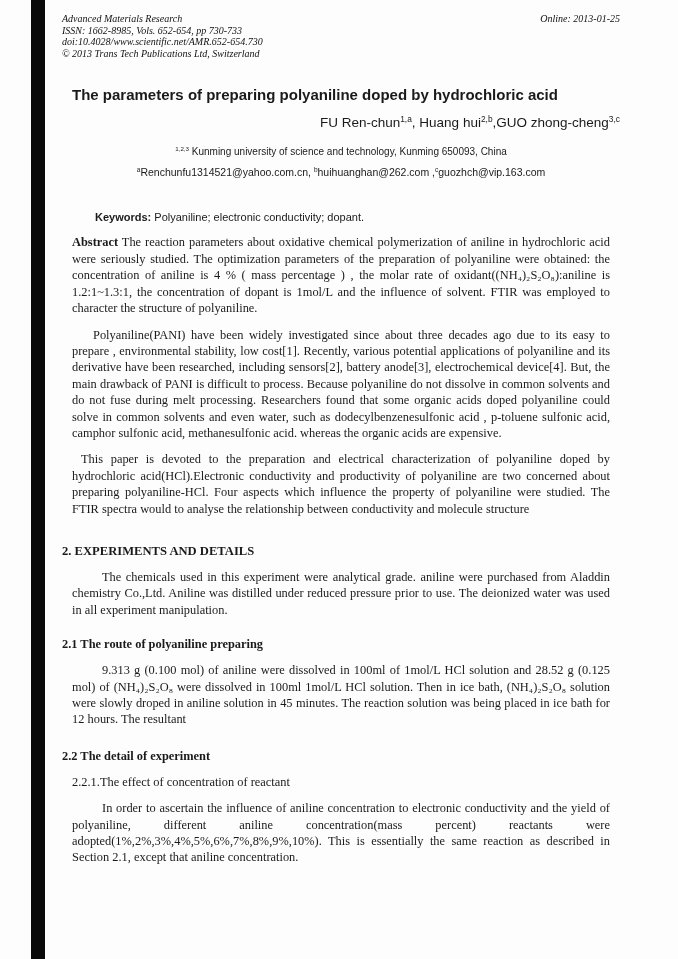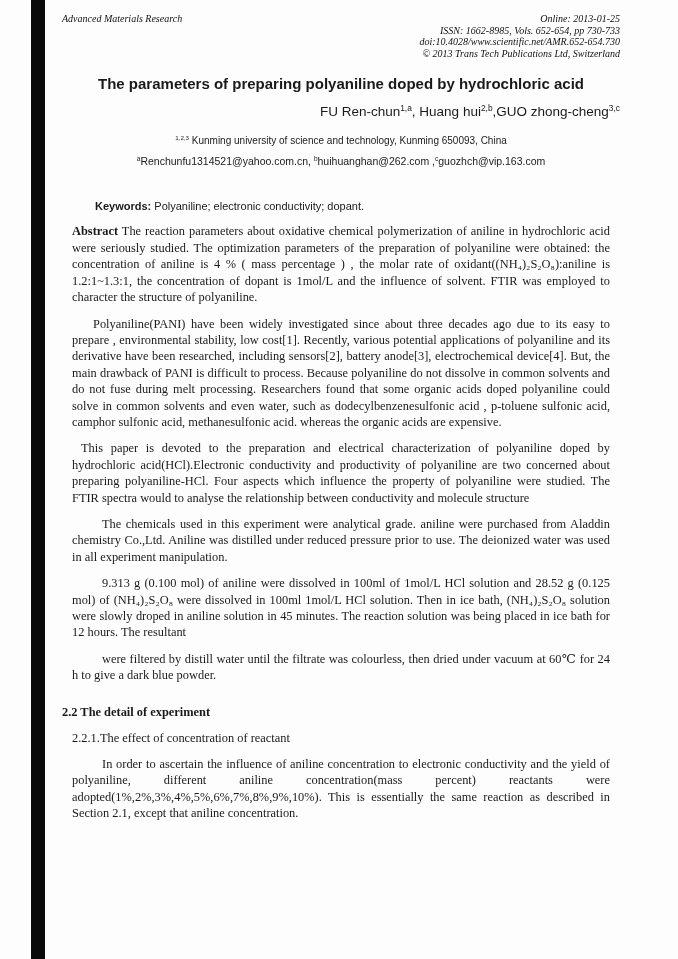--- a/index.html
+++ b/index.html
@@ -22,27 +22,26 @@
   }
   .content {
     position: absolute;
     left: 62px;
     top: 13px;
     width: 558px;
   }
   .journal-header {
     font: italic 10px/11.6px "Liberation Serif", "DejaVu Serif", serif;
     color: #111;
-    text-align: right;
   }
   .header-top { display: flex; justify-content: space-between; }
   .title {
     font: bold 15px/1.25 "Liberation Sans", "DejaVu Sans", sans-serif;
-    text-align: center;
-    margin: 16px 10px 0;
+    text-align: left;
+    margin: 27px 10px 0;
   }
   .authors {
     font: 13.5px/1.25 "Liberation Sans", "DejaVu Sans", sans-serif;
     text-align: right;
     margin-top: 10px;
   }
   sup { vertical-align: super; font-size: 0.62em; line-height: 0; }
   .affiliation {
     font: 10px/1.3 "Liberation Sans", "DejaVu Sans", sans-serif;
     text-align: center;
@@ -106,23 +105,24 @@
 
     <div class="emails"><sup>a</sup><span>Renchunfu1314521@yahoo.com.cn, </span><sup>b</sup><span>huihuanghan@262.com ,</span><sup>c</sup><span>guozhch@vip.163.com</span></div>
 
     <p class="keywords"><b>Keywords:</b><span> Polyaniline; electronic conductivity; dopant.</span></p>
 
     <p class="body abstract"><b>Abstract</b><span> The reaction parameters about oxidative chemical polymerization of aniline in hydrochloric acid were seriously studied. The optimization parameters of the preparation of polyaniline were obtained: the concentration of aniline is 4 % ( mass percentage ) , the molar rate of oxidant((NH₄)₂S₂O₈):aniline is 1.2:1~1.3:1, the concentration of dopant is 1mol/L and the influence of solvent. FTIR was employed to character the structure of polyaniline.</span></p>
 
     <p class="body ind-md">Polyaniline(PANI) have been widely investigated since about three decades ago due to its easy to prepare , environmental stability, low cost[1]. Recently, various potential applications of polyaniline and its derivative have been researched, including sensors[2], battery anode[3], electrochemical device[4]. But, the main drawback of PANI is difficult to process. Because polyaniline do not dissolve in common solvents and do not fuse during melt processing. Researchers found that some organic acids doped polyaniline could solve in common solvents and even water, such as dodecylbenzenesulfonic acid , p-toluene sulfonic acid, camphor sulfonic acid, methanesulfonic acid. whereas the organic acids are expensive.</p>
     <p class="body ind-sm">This paper is devoted to the preparation and electrical characterization of polyaniline doped by hydrochloric acid(HCl).Electronic conductivity and productivity of polyaniline are two concerned about preparing polyaniline-HCl. Four aspects which influence the property of polyaniline were studied. The FTIR spectra would to analyse the relationship between conductivity and molecule structure</p>
 
+    <h2>2. EXPERIMENTS AND DETAILS</h2>
     <p class="body ind-lg">The chemicals used in this experiment were analytical grade. aniline were purchased from Aladdin chemistry Co.,Ltd. Aniline was distilled under reduced pressure prior to use. The deionized water was used in all experiment manipulation.</p>
 
+    <h3>2.1 The route of polyaniline preparing</h3>
     <p class="body ind-lg">9.313 g (0.100 mol) of aniline were dissolved in 100ml of 1mol/L HCl solution and 28.52 g (0.125 mol) of (NH₄)₂S₂O₈ were dissolved in 100ml 1mol/L HCl solution. Then in ice bath, (NH₄)₂S₂O₈ solution were slowly droped in aniline solution in 45 minutes. The reaction solution was being placed in ice bath for 12 hours. The resultant</p>
-    <p class="body ind-lg gap-sm">were filtered by distill water until the filtrate was colourless, then dried under vacuum at 60℃ for 24 h to give a dark blue powder.</p>
 
     <h3 class="tight-h3">2.2 The detail of experiment</h3>
     <div class="plainhead">2.2.1.The effect of concentration of reactant</div>
     <p class="body ind-lg">In order to ascertain the influence of aniline concentration to electronic conductivity and the yield of polyaniline, different aniline concentration(mass percent) reactants were adopted(1%,2%,3%,4%,5%,6%,7%,8%,9%,10%). This is essentially the same reaction as described in Section 2.1, except that aniline concentration.</p>
 
   </div>
 </div>
 
 </body></html>

